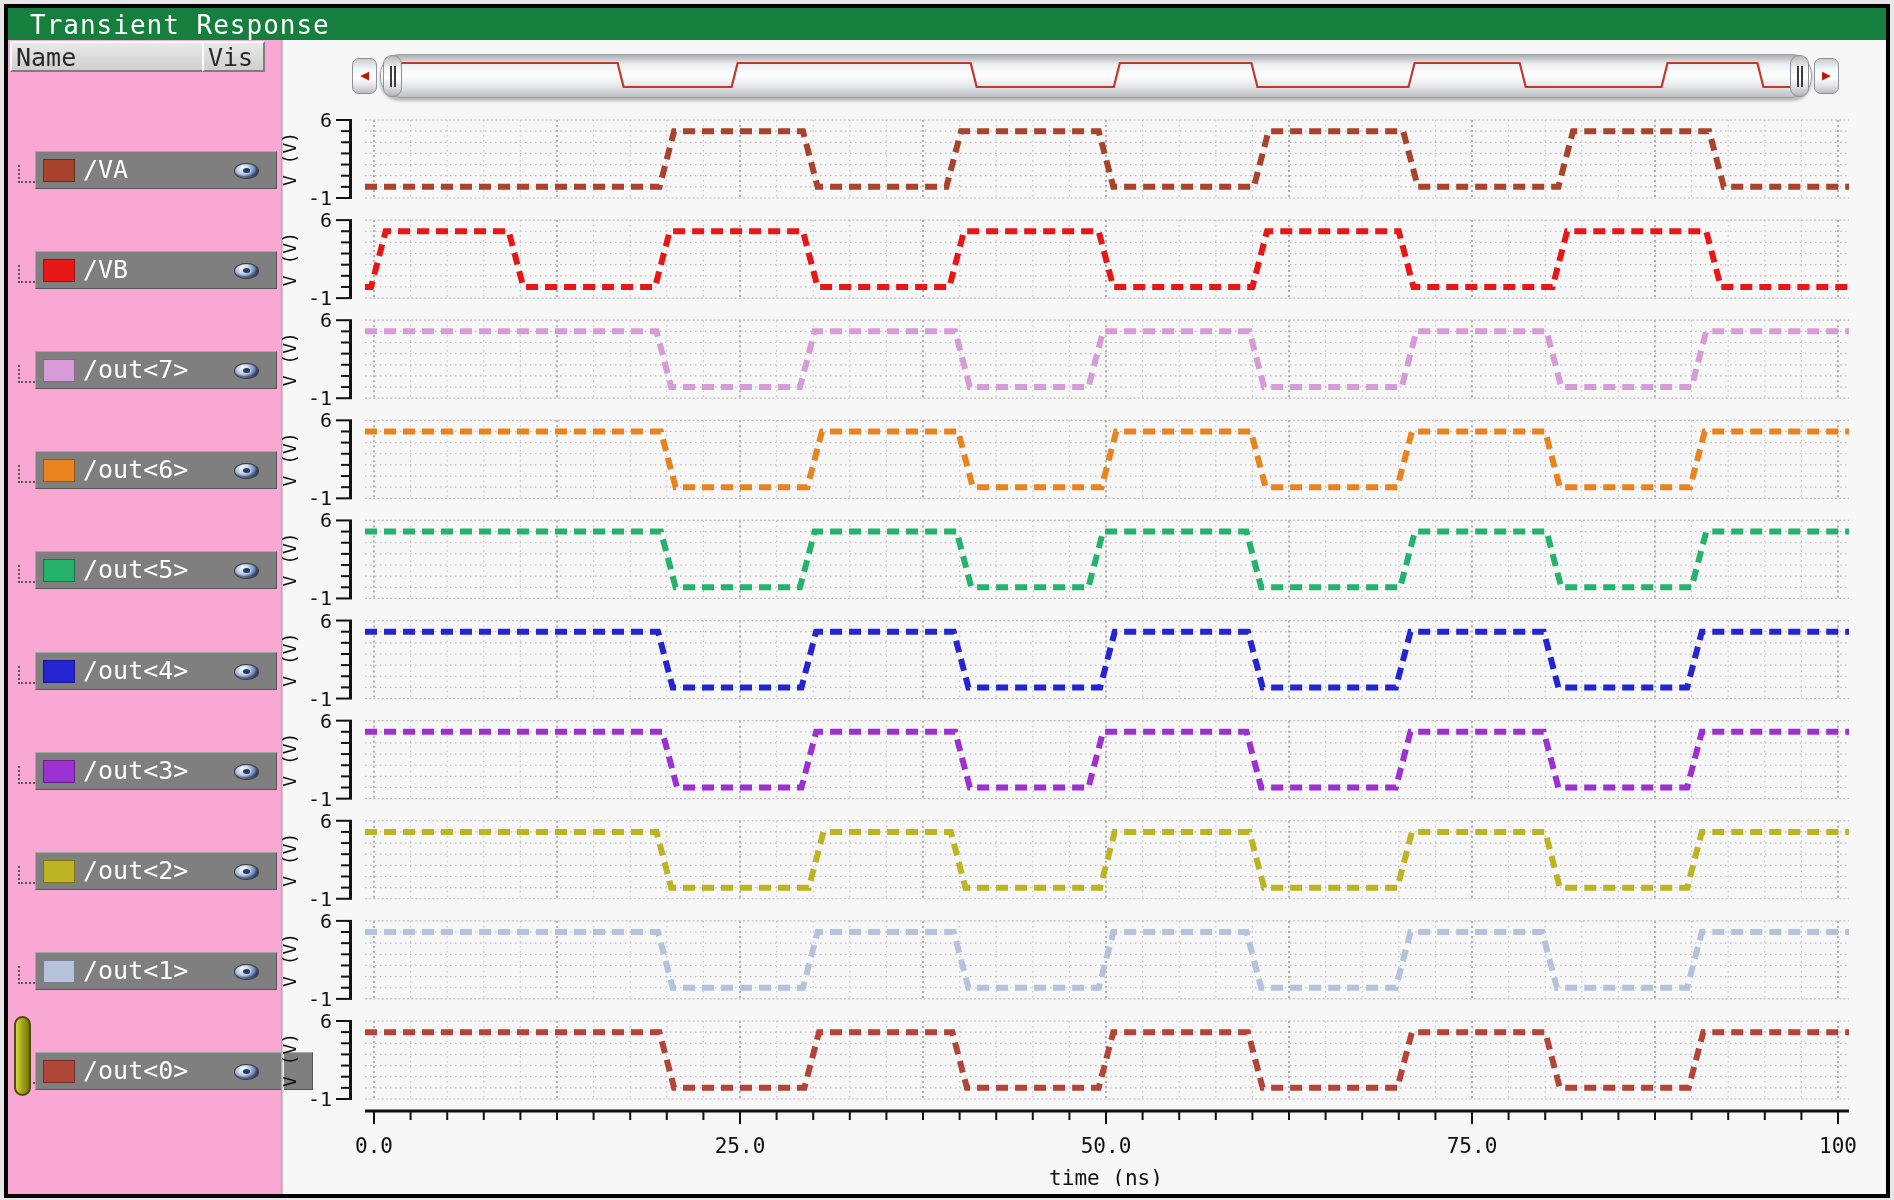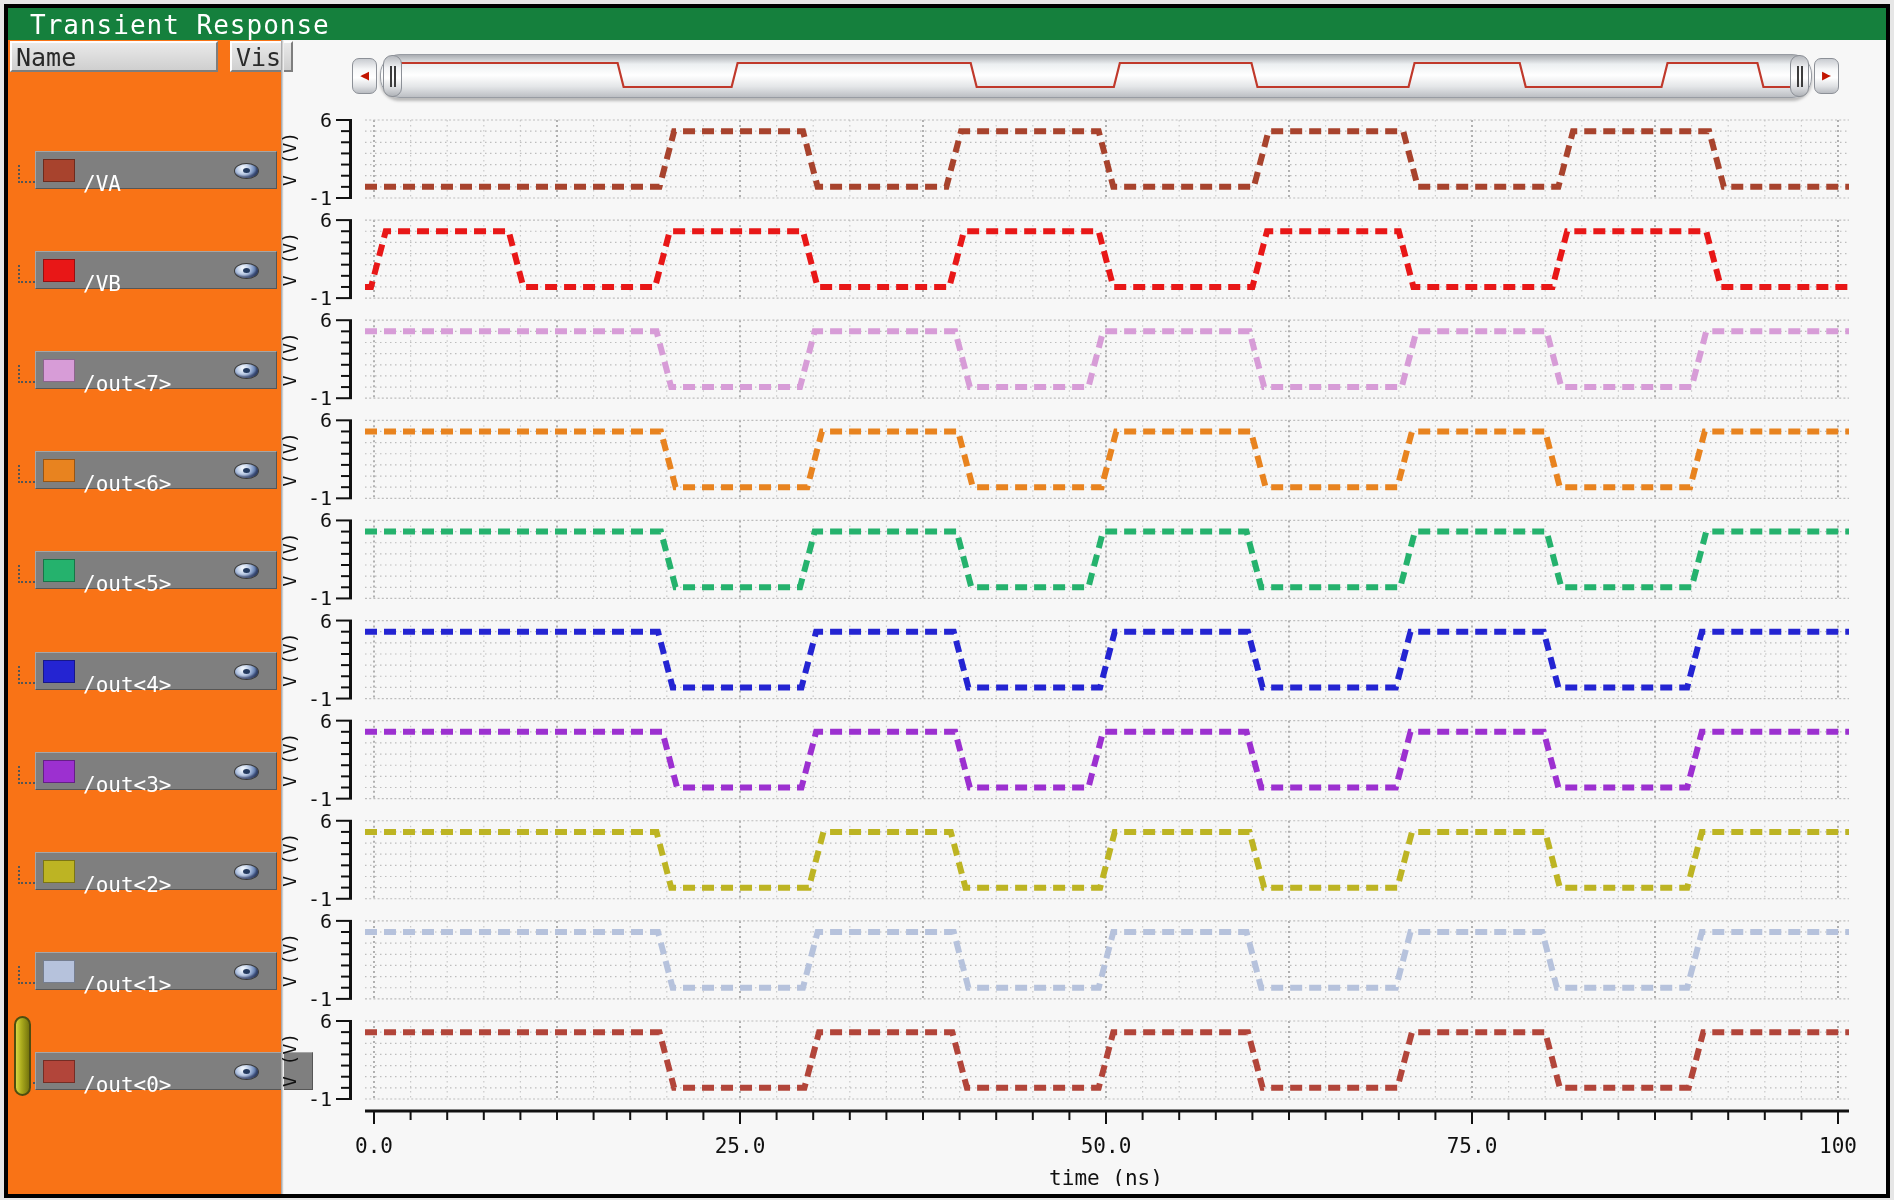--- a/index.html
+++ b/index.html
@@ -2,32 +2,32 @@
 <html><head>
 <meta charset="utf-8">
 <style>
   html,body{margin:0;padding:0;width:1894px;height:1200px;background:#d9d9d9;overflow:hidden;
     font-family:"DejaVu Sans Mono",monospace;}
   #stage{position:absolute;left:0;top:0;width:1894px;height:1200px;background:#e6e6e6;}
   #chrome{position:absolute;left:4px;top:4px;width:1878px;height:1186px;border:4px solid #000;background:#f7f7f7;}
   #titlebar{position:absolute;left:0;top:0;width:100%;height:32px;background:#15803d;}
   #titlebar .t{position:absolute;left:22px;top:2px;color:#fff;font-size:26px;letter-spacing:1px;white-space:pre;}
   
-  #panel{position:absolute;left:0;top:32px;width:273px;bottom:0;background:#f97316;}
+  #panel{position:absolute;left:0;top:32px;width:273px;bottom:0;background:#f9a8d4;}
   .hcell{position:absolute;top:1px;height:31px;background:linear-gradient(180deg,#e9e9e9,#cfcfcf);
     border-top:2px solid #fdfdfd;border-left:2px solid #fdfdfd;border-right:2px solid #7e7e7e;border-bottom:2px solid #7e7e7e;
     color:#2a2a2a;font-size:25px;line-height:29px;padding-left:4px;box-sizing:border-box;}
   #hname{left:2px;width:208px;}
-  #hvis{left:222px;width:63px;}
+  #hvis{left:194px;width:63px;}
   #divider{position:absolute;left:273px;top:32px;width:3px;bottom:0;
     background:linear-gradient(90deg,#9a9a9a,#ffffff);}
   .row-bar{position:absolute;left:27px;width:240px;height:36px;background:#7f7f7f;
     border-top:1px solid #a6a6a6;border-left:1px solid #a6a6a6;border-right:1px solid #565656;border-bottom:1px solid #565656;}
   .swatch{position:absolute;left:7px;top:7px;width:30px;height:21px;border:1px solid rgba(0,0,0,.35);}
-  .sig-label{position:absolute;left:47px;top:15px;color:#fff;font-size:21px;line-height:35px;white-space:pre;}
+  .sig-label{position:absolute;left:47px;top:0;color:#fff;font-size:25px;line-height:35px;white-space:pre;}
   .eye{position:absolute;left:198px;top:11px;width:23px;height:14px;border-radius:50%;
     background:radial-gradient(circle at 35% 30%,#eef4fc 8%,#b9c9e4 35%,#6d88b8 65%,#34507e 100%);
     border:1px solid #3a3a3a;box-shadow:inset -2px -2px 2px rgba(0,0,30,.45);}
   .eye::after{content:"";position:absolute;left:8px;top:4px;width:7px;height:5px;border-radius:50%;background:#243a5e;}
   .tree{position:absolute;width:15px;height:16px;border-left:2px dotted #555;border-bottom:2px dotted #555;}
   #vthumb{position:absolute;left:6px;width:17px;height:80px;border-radius:9px;
     background:linear-gradient(90deg,#d6d640,#a8a81c 45%,#76760d);border:2px solid #4e4e10;box-sizing:border-box;}
   
   .ov-btn{position:absolute;top:50px;width:25px;height:36px;border-radius:7px;border:1px solid #8c9097;box-sizing:border-box;
     background:linear-gradient(180deg,#c9ccd1,#f6f7f8 30%,#ffffff 55%,#dfe1e4 80%,#b9bcc1);

